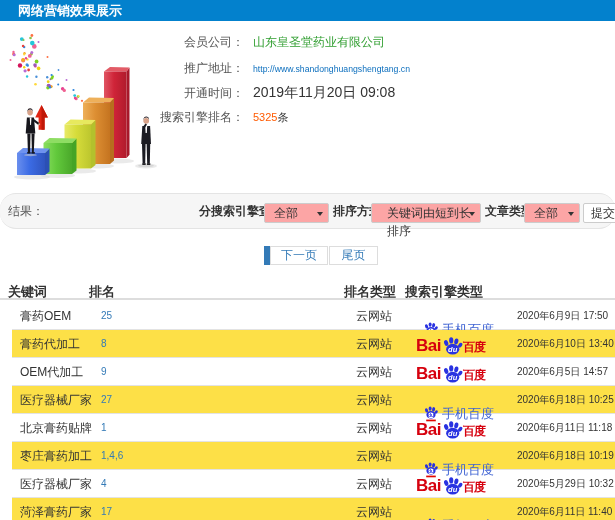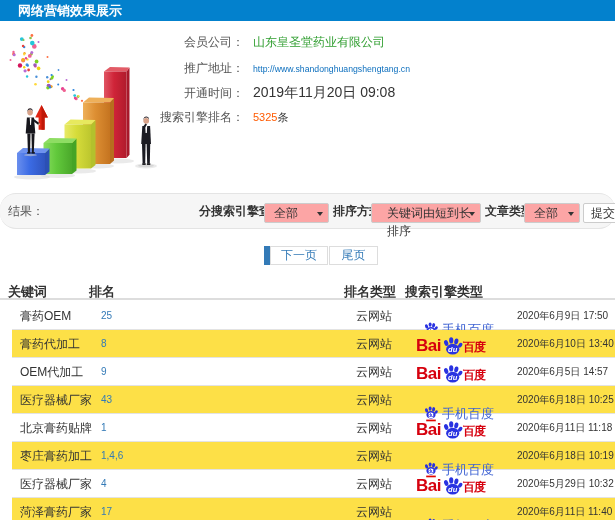--- a/index.html
+++ b/index.html
@@ -274,21 +274,21 @@
             <ellipse cx="14.3" cy="4.4" rx="2" ry="3" transform="rotate(14 14.3 4.4)"></ellipse>
             <ellipse cx="18.2" cy="8.2" rx="1.8" ry="2.6" transform="rotate(36 18.2 8.2)"></ellipse>
             <ellipse cx="10.7" cy="12.2" rx="6.6" ry="5.4"></ellipse>
           </g>
           <text x="10.7" y="15" font-size="7.5" font-weight="bold" font-style="italic" fill="#fff" text-anchor="middle" font-family="Liberation Sans">du</text>
         </svg><b class="b2">百度</b></span>
       <span class="c5">2020年6月5日 14:57</span>
     </div>
   <div class="trow alt" style="top:386px">
       <span class="c1">医疗器械厂家</span>
-      <span class="c2">43</span>
+      <span class="c2">27</span>
       <span class="c3">云网站</span>
       <span class="mob"><svg class="micon" width="14" height="16" viewBox="0 0 14 16">
           <g fill="#2932e1">
             <ellipse cx="2.6" cy="4.4" rx="1.5" ry="2.2" transform="rotate(-20 2.6 4.4)"></ellipse>
             <ellipse cx="6.1" cy="2.6" rx="1.5" ry="2.2"></ellipse>
             <ellipse cx="9.6" cy="3.3" rx="1.5" ry="2.2" transform="rotate(14 9.6 3.3)"></ellipse>
             <ellipse cx="12.2" cy="6" rx="1.3" ry="1.9" transform="rotate(36 12.2 6)"></ellipse>
             <ellipse cx="7" cy="8.8" rx="4.6" ry="3.9"></ellipse>
           </g>
           <circle cx="7" cy="9.3" r="2.9" fill="#fff"></circle>

